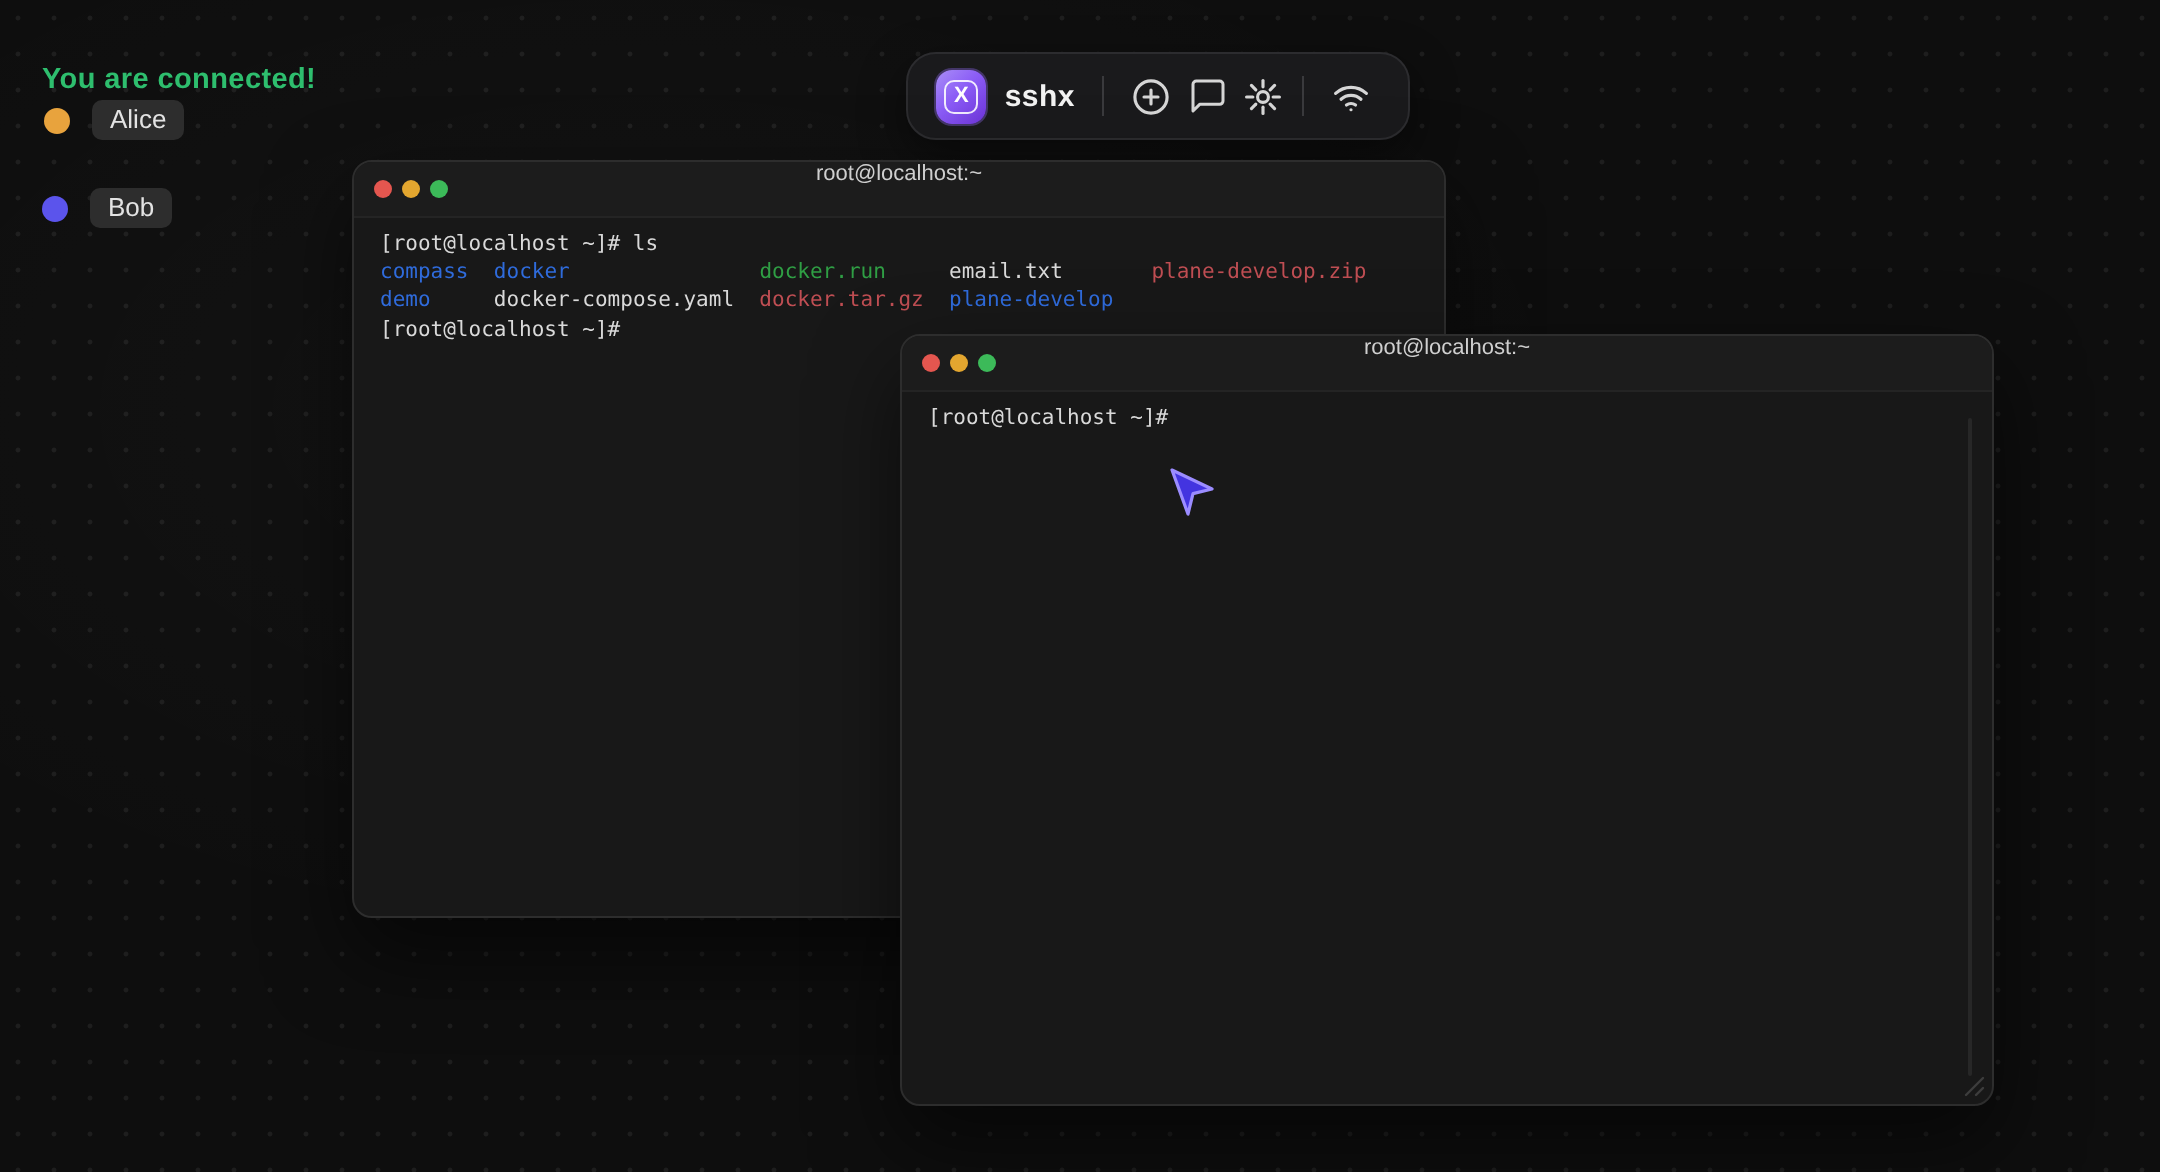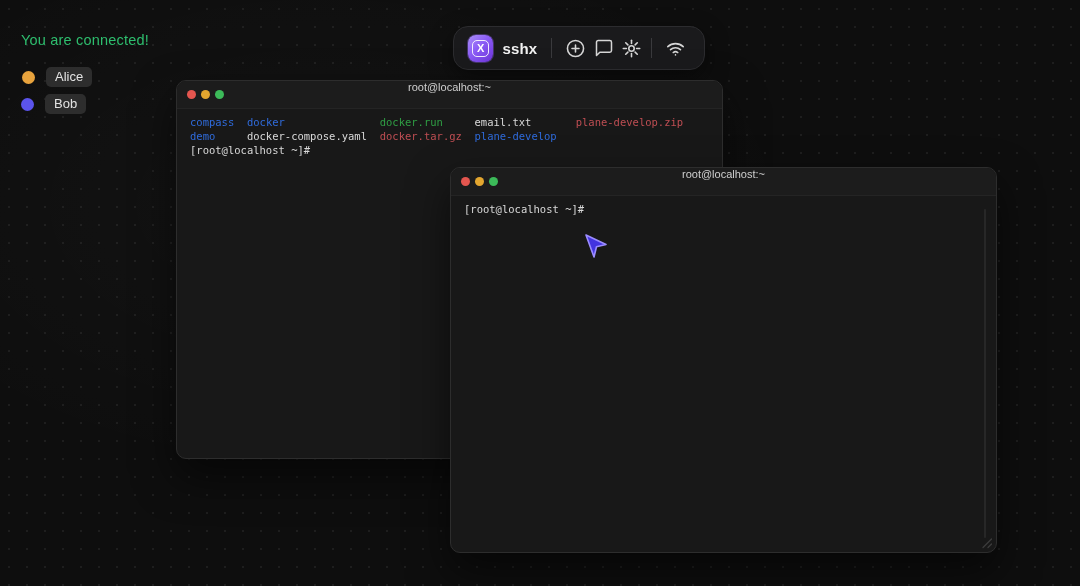--- a/index.html
+++ b/index.html
@@ -14,24 +14,24 @@
     background-color: #0e0e0e;
     background-image:
       radial-gradient(ellipse 700px 400px at 30% 35%, rgba(255,255,255,0.025), transparent 70%),
       radial-gradient(circle, #1e1e1e 1px, transparent 1.4px);
     background-size: auto, 18px 18px;
   }
 
   
   .status-msg {
     position: absolute; left: 21px; top: 32px;
-    font-size: 14.5px; font-weight: 400; letter-spacing: 0.2px;
+    font-size: 14.5px; font-weight: 700; letter-spacing: 0.2px;
   }
   .user-row { position: absolute; display: flex; align-items: center; gap: 11px; }
-  .user-row.alice { left: 22px; top: 67px; }
+  .user-row.alice { left: 22px; top: 50px; }
   .user-row.bob   { left: 21px; top: 94px; align-items: center; }
   .user-dot { width: 13px; height: 13px; border-radius: 50%; flex: 0 0 auto; }
   .user-pill {
     background: #2d2d2d; color: #e3e3e3;
     font-size: 13px; font-weight: 500;
     padding: 2px 9px 3px; border-radius: 5px;
   }
 
   
   .toolbar {
@@ -192,20 +192,21 @@
   <div class="terminal t1">
     <div class="term-header">
       <div class="lights">
         <span class="light red"></span>
         <span class="light yellow"></span>
         <span class="light green"></span>
       </div>
       <div class="term-title">root@localhost:~</div>
     </div>
     <div class="term-body">
+        <div class="term-line"><span style="color: rgb(217, 217, 217);">[root@localhost ~]# ls</span></div>
         <div class="term-line"><span style="color: rgb(47, 107, 219);">compass</span><span style="color: rgb(217, 217, 217);">  </span><span style="color: rgb(47, 107, 219);">docker</span><span style="color: rgb(217, 217, 217);">               </span><span style="color: rgb(47, 158, 68);">docker.run</span><span style="color: rgb(217, 217, 217);">     </span><span style="color: rgb(217, 217, 217);">email.txt</span><span style="color: rgb(217, 217, 217);">       </span><span style="color: rgb(191, 78, 83);">plane-develop.zip</span></div>
         <div class="term-line"><span style="color: rgb(47, 107, 219);">demo</span><span style="color: rgb(217, 217, 217);">     </span><span style="color: rgb(217, 217, 217);">docker-compose.yaml</span><span style="color: rgb(217, 217, 217);">  </span><span style="color: rgb(191, 78, 83);">docker.tar.gz</span><span style="color: rgb(217, 217, 217);">  </span><span style="color: rgb(47, 107, 219);">plane-develop</span></div>
         <div class="term-line"><span style="color: rgb(217, 217, 217);">[root@localhost ~]#</span></div>
       </div>
   </div>
 
   <div class="terminal t2">
     <div class="term-header">
       <div class="lights">
         <span class="light red"></span>

